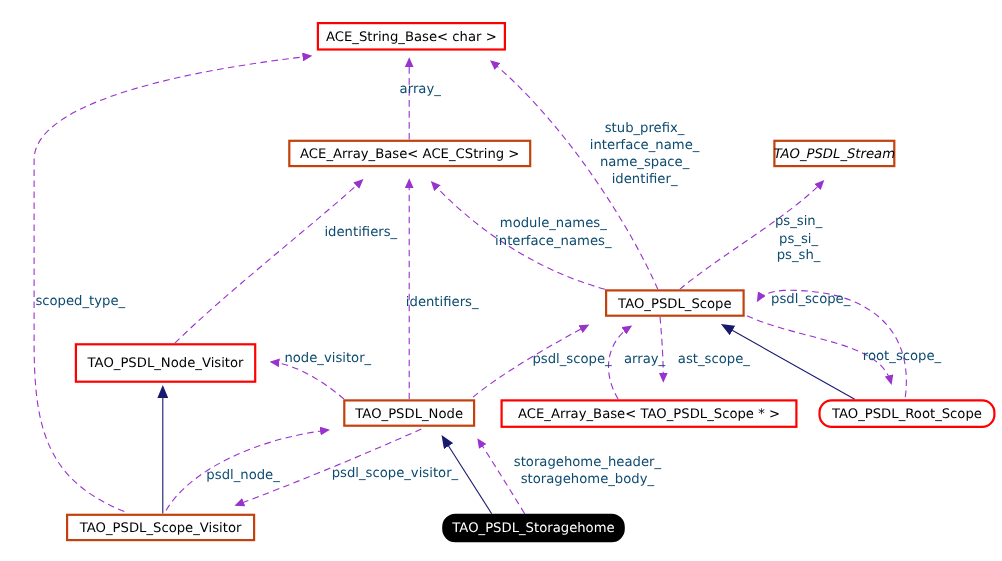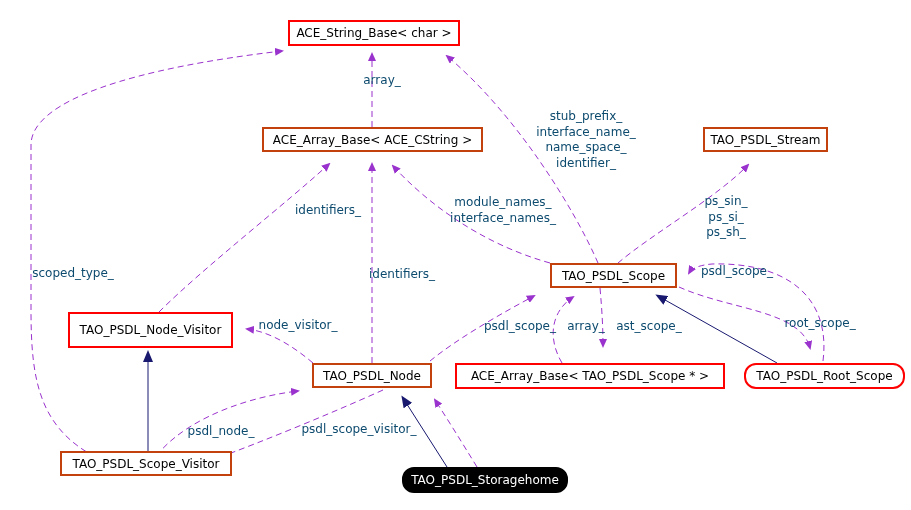--- a/index.html
+++ b/index.html
@@ -71,27 +71,27 @@
       <path d="M 823 361 C 831 298 788 262 712 264 C 700 265 692 268 689 273" marker-end="url(#mU)"></path>
       <path d="M 679 287 C 730 310 800 310 810 348" marker-end="url(#mU)"></path>
       <path d="M 151 464 C 172 428 232 399 298 391" marker-end="url(#mU)"></path>
       <path d="M 383 390 C 332 413 264 441 215 459" marker-end="url(#mU)"></path>
       <path d="M 477 467 C 461 441 448 420 435 400" marker-end="url(#mU)"></path>
     </g>
   </svg>
 
   <div class="node referenced" style="left:288px;top:20px;width:172px;height:26px;">ACE_String_Base&lt; char &gt;</div>
   <div class="node" style="left:262px;top:127px;width:221px;height:25px;">ACE_Array_Base&lt; ACE_CString &gt;</div>
-  <div class="node" style="left:703px;top:127px;width:125px;height:25px;">TAO_PSDL_Stream</div>
+  <div class="node" style="left:703px;top:127px;width:111px;height:25px;font-style:italic;">TAO_PSDL_Stream</div>
   <div class="node" style="left:550px;top:263px;width:127px;height:25px;">TAO_PSDL_Scope</div>
   <div class="node referenced" style="left:68px;top:312px;width:165px;height:36px;">TAO_PSDL_Node_Visitor</div>
   <div class="node" style="left:312px;top:363px;width:120px;height:25px;">TAO_PSDL_Node</div>
   <div class="node referenced" style="left:455px;top:363px;width:270px;height:26px;">ACE_Array_Base&lt; TAO_PSDL_Scope * &gt;</div>
   <div class="node referenced" style="left:744px;top:363px;width:161px;height:26px;border-radius:12px;">TAO_PSDL_Root_Scope</div>
-  <div class="node" style="left:60px;top:451px;width:172px;height:25px;">TAO_PSDL_Scope_Visitor</div>
+  <div class="node" style="left:60px;top:467px;width:172px;height:25px;">TAO_PSDL_Scope_Visitor</div>
   <div class="node current" style="left:402px;top:467px;width:166px;height:26px;border-radius:12px;">TAO_PSDL_Storagehome</div>
 
   <div class="elabel" style="left:382px;top:81px;">array_</div>
   <div class="elabel" style="left:586px;top:140px;">stub_prefix_
 interface_name_
 name_space_
 identifier_</div>
   <div class="elabel" style="left:726px;top:217px;">ps_sin_
 ps_si_
 ps_sh_</div>
@@ -101,14 +101,16 @@
   <div class="elabel" style="left:402px;top:275px;">identifiers_</div>
   <div class="elabel" style="left:73px;top:274px;">scoped_type_</div>
   <div class="elabel" style="left:737px;top:272px;">psdl_scope_</div>
   <div class="elabel" style="left:298px;top:326px;">node_visitor_</div>
   <div class="elabel" style="left:520px;top:327px;">psdl_scope_</div>
   <div class="elabel" style="left:586px;top:327px;">array_</div>
   <div class="elabel" style="left:649px;top:327px;">ast_scope_</div>
   <div class="elabel" style="left:820px;top:324px;">root_scope_</div>
   <div class="elabel" style="left:221px;top:432px;">psdl_node_</div>
   <div class="elabel" style="left:359px;top:430px;">psdl_scope_visitor_</div>
+  <div class="elabel" style="left:534px;top:428px;">storagehome_header_
+storagehome_body_</div>
 
 </div>
 
 </body></html>

